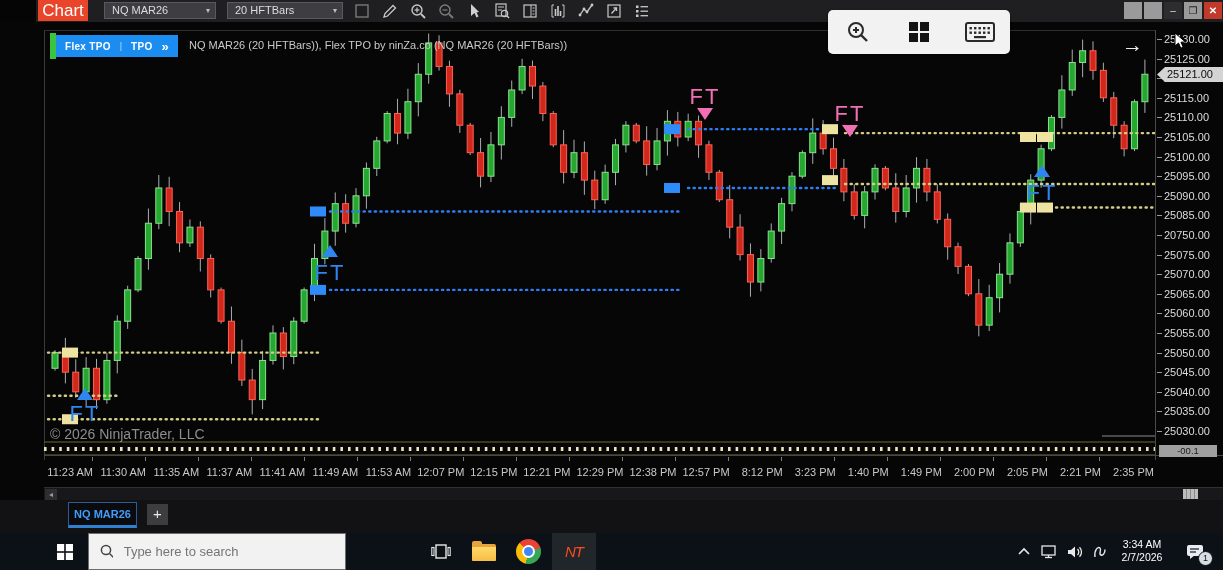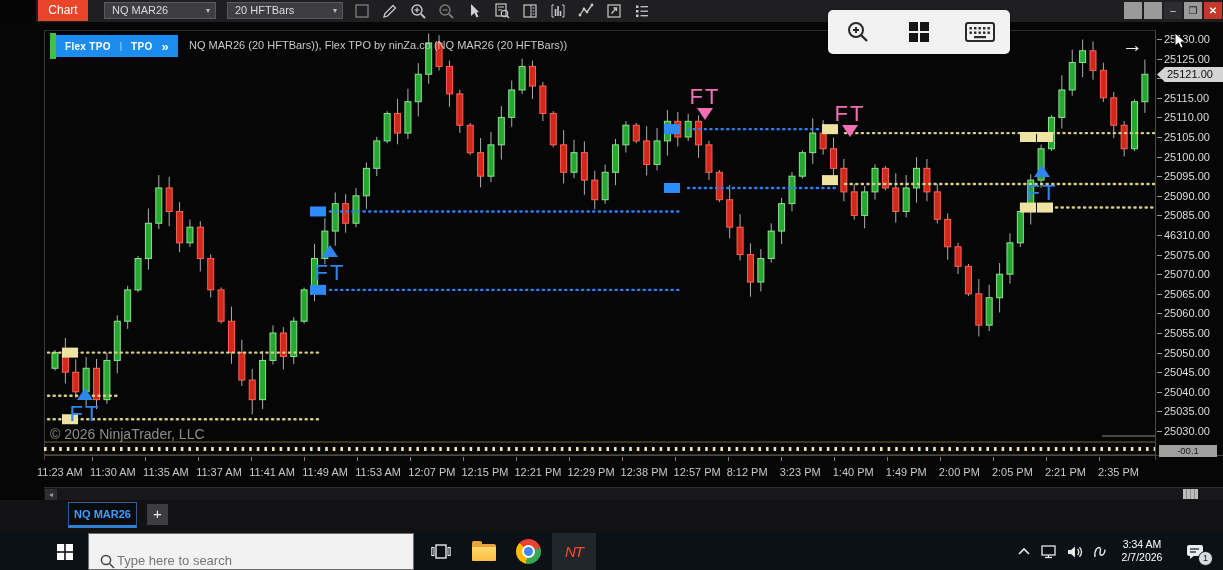--- a/index.html
+++ b/index.html
@@ -1,21 +1,21 @@
 <!DOCTYPE html>
 <html><head>
 <meta charset="utf-8">
 <style>
   html,body{margin:0;padding:0;width:1223px;height:570px;background:#000;overflow:hidden;
     font-family:"Liberation Sans",sans-serif;position:relative;-webkit-user-select:none}
   
   .titlebar{position:absolute;left:0;top:0;width:1223px;height:22px;background:#1f1f22;border-bottom:1px solid #0a0a0a}
   .notch{position:absolute;left:0;top:0;width:36px;height:22px;background:#050505}
   .chart-badge{position:absolute;left:38px;top:0;width:50px;height:21px;background:#e8452b;color:#fff;
-    font-size:12px;line-height:21px;text-align:center}
+    font-size:17px;line-height:21px;text-align:center}
   .dd{position:absolute;top:2px;height:17px;background:#3e3e42;border:1px solid #5a5a5e;color:#dcdcdc;
     font-size:11px;line-height:17px;padding:0 5px 0 7px;display:flex;justify-content:space-between;align-items:center;box-sizing:border-box}
   #dd-instrument{left:104px;width:112px}
   #dd-interval{left:227px;width:116px}
   .caret{font-size:8px;color:#bdbdbd;margin-left:6px}
   .tb-icons{position:absolute;left:352px;top:1px;height:20px;display:flex;gap:9px;align-items:center}
   .ic{width:19px;height:19px;display:flex;align-items:center;justify-content:center}
   .win-controls{position:absolute;right:1px;top:2px;display:flex;gap:2px}
   .wc{width:18px;height:17px;font-size:10px;display:flex;align-items:center;justify-content:center;color:#222}
   .wc.gray{background:#9a9a9a}
@@ -39,39 +39,39 @@
   
   #price-axis{position:absolute;left:1155px;top:30px;width:68px;height:430px;border-left:1px solid #4a4a4a;z-index:2}
   .ptick{position:absolute;left:8px;font-size:11px;color:#dcdcdc;height:14px;line-height:14px}
   .ptick::before{content:"";position:absolute;left:-7px;top:7px;width:5px;height:1px;background:#9a9a9a}
   .price-tag{position:absolute;left:1px;top:37px;width:62px;height:15px;background:#d4d4d4;color:#0b0b0b;
     font-size:11px;line-height:15px;padding-left:10px;clip-path:polygon(8px 0,100% 0,100% 100%,8px 100%,0 50%)}
   .lower-tag{position:absolute;left:3px;top:415px;width:58px;height:12px;background:#9f9f9f;color:#1c1c1c;
     font-size:9.5px;line-height:12px;text-align:center}
   
   #time-axis{position:absolute;left:44px;top:455px;width:1179px;height:31px;border-top:1px solid #474747}
-  .ttick{position:absolute;top:10px;width:56px;text-align:left;font-size:11px;color:#c9c9c9}
+  .ttick{position:absolute;top:10px;width:56px;text-align:right;font-size:11px;color:#c9c9c9}
   .tmark{position:absolute;top:1px;width:1px;height:4px;background:#7d7d7d}
   
   .scroll-row{position:absolute;left:44px;top:487px;width:1179px;height:13px;background:#18181a;border-top:1px solid #303030}
   .scroll-left{position:absolute;left:1px;top:1px;width:12px;height:11px;background:#2e2e31;color:#9a9a9a;
     font-size:8px;line-height:11px;text-align:center}
   .scroll-grip{position:absolute;left:1139px;top:1px;width:15px;height:10px;
     background:repeating-linear-gradient(90deg,#bdbdbd 0 3px,#8b8b8b 3px 4px)}
   
   .tab-row{position:absolute;left:0;top:500px;width:1223px;height:33px;background:#121214}
   .tab{position:absolute;left:68px;top:2px;width:67px;height:22px;background:#0b0b0d;border:1px solid #2b5d99;
     border-bottom:3px solid #2f80d0;color:#3f9dff;font-size:11px;font-weight:bold;line-height:22px;text-align:center}
   .tab-add{position:absolute;left:147px;top:4px;width:21px;height:21px;background:#3d3d40;color:#ececec;
     font-size:15px;line-height:20px;text-align:center}
   
   .taskbar{position:absolute;left:0;top:533px;width:1223px;height:37px;background:#0c1117}
   .tb-btn{position:absolute;top:0;height:37px;display:flex;align-items:center;justify-content:center}
-  .search-box{position:absolute;left:88px;top:0;width:326px;height:37px;background:#f2f2f2;border:1px solid #6d6d6d;
-    box-sizing:border-box;display:flex;align-items:flex-end;padding-left:11px;}
+  .search-box{position:absolute;left:88px;top:0;width:258px;height:37px;background:#f2f2f2;border:1px solid #6d6d6d;
+    box-sizing:border-box;display:flex;align-items:center;padding-left:11px;gap:9px}
   .search-box input{border:none;background:transparent;outline:none;font-size:13px;color:#555;width:260px;
     font-family:"Liberation Sans",sans-serif}
   .nt-btn{background:rgba(255,255,255,.09)}
   .nt-logo{color:#ff4a1f;font-size:15px;font-weight:normal;font-style:italic;letter-spacing:-1px}
   .folder-icon{width:24px;height:17px;background:#e8a33b;border-radius:1px 2px 2px 2px;position:relative;margin-top:2px}
   .folder-icon::before{content:"";position:absolute;top:-3px;left:0;width:10px;height:4px;background:#e8a33b;border-radius:2px 2px 0 0}
   .folder-icon::after{content:"";position:absolute;left:0;top:3px;width:24px;height:14px;
     background:linear-gradient(#ffd96a,#f7bd45);border-radius:1px}
   .chrome-icon{width:25px;height:25px;border-radius:50%;position:relative;
     background:conic-gradient(from -45deg,#ea4335 0 33%,#34a853 33% 66%,#fbbc05 66% 100%)}
@@ -506,21 +506,21 @@
 <div class="ptick" style="top: 2px;">25130.00</div>
     <div class="ptick" style="top: 21.6px;">25125.00</div>
     <div class="ptick" style="top: 41.2px;">25120.00</div>
     <div class="ptick" style="top: 60.8px;">25115.00</div>
     <div class="ptick" style="top: 80.4px;">25110.00</div>
     <div class="ptick" style="top: 100px;">25105.00</div>
     <div class="ptick" style="top: 119.6px;">25100.00</div>
     <div class="ptick" style="top: 139.2px;">25095.00</div>
     <div class="ptick" style="top: 158.8px;">25090.00</div>
     <div class="ptick" style="top: 178.4px; text-align: center;">25085.00</div>
-    <div class="ptick" style="top: 198px;">46310.00</div>
+    <div class="ptick" style="top: 198px;">20750.00</div>
     <div class="ptick" style="top: 217.6px;">25075.00</div>
     <div class="ptick" style="top: 237.2px;">25070.00</div>
     <div class="ptick" style="top: 256.8px;">25065.00</div>
     <div class="ptick" style="top: 276.4px;">25060.00</div>
     <div class="ptick" style="top: 296px;">25055.00</div>
     <div class="ptick" style="top: 315.6px;">25050.00</div>
     <div class="ptick" style="top: 335.2px;">25045.00</div>
     <div class="ptick" style="top: 354.8px;">25040.00</div>
     <div class="ptick" style="top: 374.4px;">25035.00</div>
     <div class="ptick" style="top: 394px;">25030.00</div>

